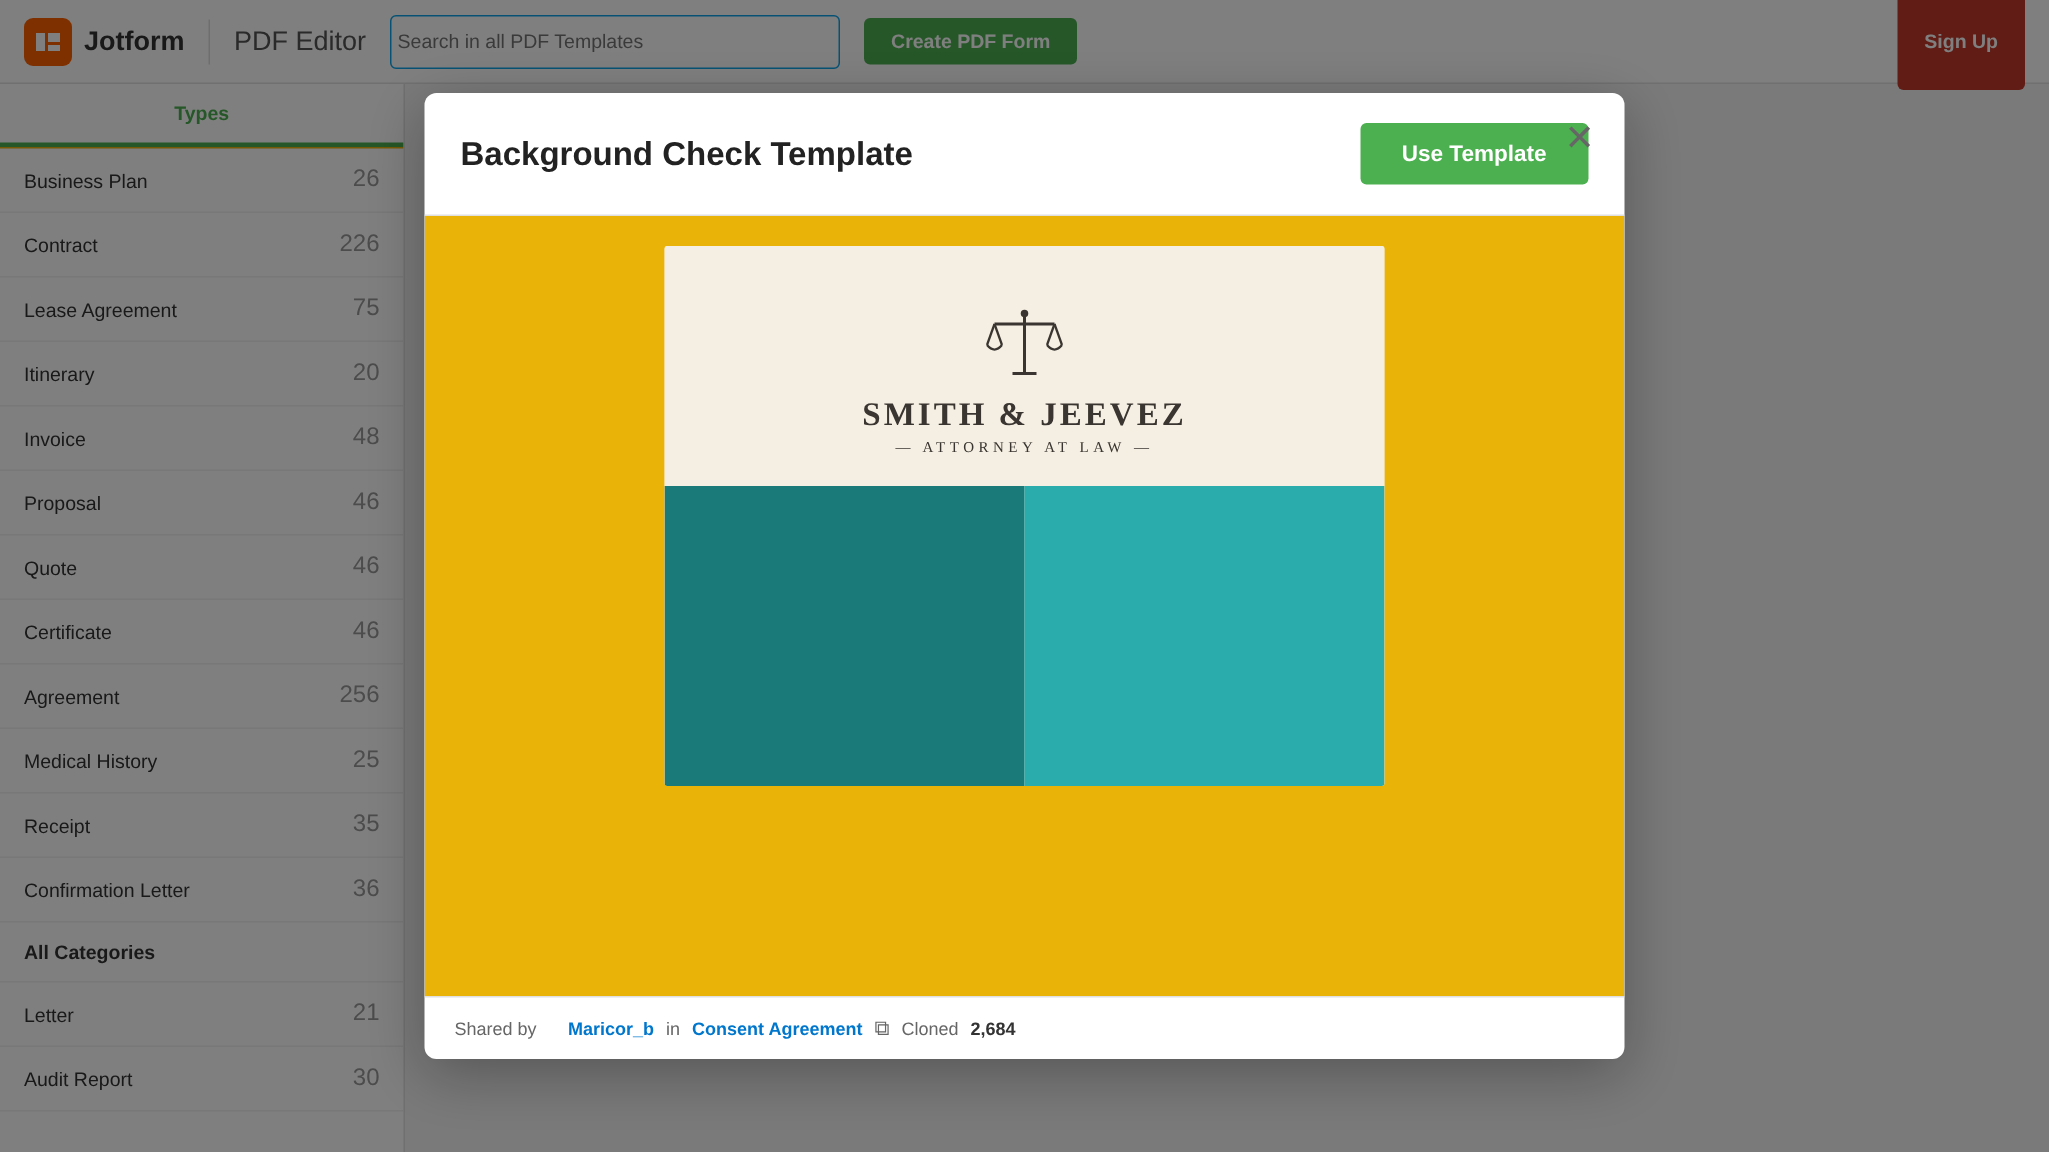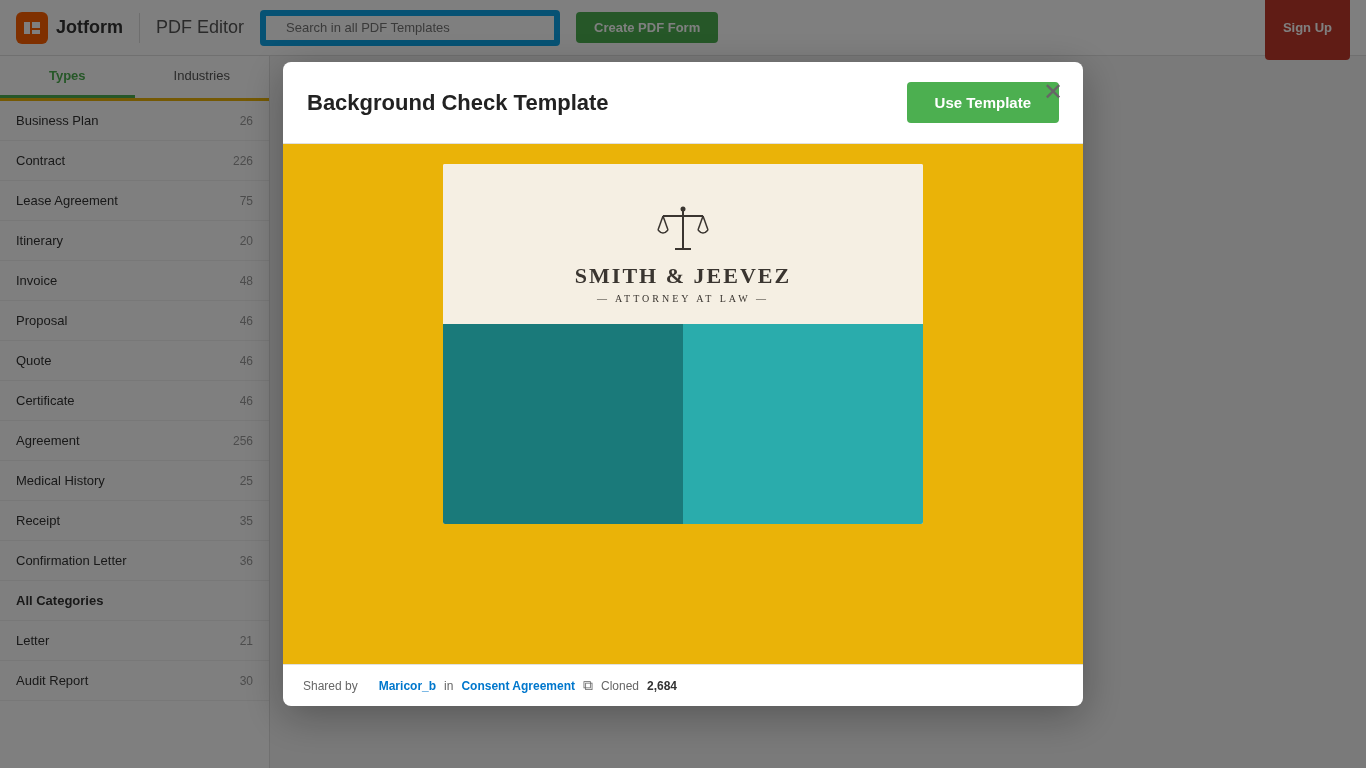--- a/index.html
+++ b/index.html
@@ -10,55 +10,55 @@
       display: flex; align-items: center; height: 56px;
       background: #fff; border-bottom: 1px solid #e0e0e0;
       padding: 0 16px; gap: 16px; position: relative; z-index: 1;
     }
     .logo-area { display: flex; align-items: center; gap: 8px; }
     .logo-icon { width: 32px; height: 32px; }
     .logo-text { font-size: 18px; font-weight: 700; color: #333; }
     .divider-v { width: 1px; height: 30px; background: #ddd; }
     .pdf-editor-label { font-size: 18px; color: #555; }
     .search-bar {
-      flex: 1; max-width: 300px; height: 36px; border: 6px solid #0ea5e9;
-      border-radius: 4px; padding: 0 20px; font-size: 13px; color: #15803d;
+      flex: 1; max-width: 300px; height: 36px; border: 1px solid #0ea5e9;
+      border-radius: 4px; padding: 0 4px; font-size: 13px; color: #15803d;
     }
     .create-btn {
       background: #4caf50; color: #fff; border: none; border-radius: 4px;
       padding: 8px 18px; font-size: 13px; cursor: pointer; font-weight: 600;
     }
     .signup-btn {
       background: #c0392b; color: #fff; border: none; border-radius: 4px;
       padding: 25px 18px; font-size: 13px; cursor: pointer; font-weight: 600;
       margin-left: auto;
     }
 
     
     .main-layout { display: flex; height: calc(768px - 56px); }
 
     
     .sidebar {
       width: 270px; background: #fff; border-right: 1px solid #e0e0e0;
       overflow-y: auto; flex-shrink: 0;
     }
-    .tabs-row { display: flex; border-bottom: 3px solid #eab308; }
+    .tabs-row { display: flex; border-bottom: 1px solid #eab308; }
     .tab-item {
       flex: 1; text-align: center; padding: 12px 0; font-size: 13px;
       cursor: pointer; color: #555; border-bottom: 3px solid transparent;
     }
     .tab-item.active { color: #4caf50; border-bottom-color: #4caf50; font-weight: 600; }
     .sidebar-list { list-style: none; }
     .sidebar-list li {
       display: flex; justify-content: space-between; align-items: center;
       padding: 12px 16px; font-size: 13px; color: #333; cursor: pointer;
       border-bottom: 1px solid #f0f0f0;
     }
     .sidebar-list li.active { font-weight: 700; }
-    .sidebar-count { color: #999; font-size: 12px; }
+    .sidebar-count { color: #999; font-size: 16px; }
 
     
     .content-area { flex: 1; overflow-y: auto; padding: 24px; background: #f5f5f5; position: relative; }
 
     
     .overlay {
       position: fixed; top: 0; left: 0; width: 100%; height: 100%;
       background: rgba(0,0,0,0.5); z-index: 100;
       display: flex; align-items: center; justify-content: center;
     }
@@ -164,23 +164,20 @@
   <button class="create-btn">Create PDF Form</button>
   <button class="signup-btn">Sign Up</button>
 </div>
 
 <div class="main-layout">
 
   <div class="sidebar">
     <div class="tabs-row">
       <div class="tab-item active">
         <span>Types</span>
-      </div>
-      <div class="tab-item">
-        <span>Industries</span>
       </div>
     </div>
     <ul class="sidebar-list">
       <li>
         <span>Business Plan</span>
         <span class="sidebar-count">26</span>
       </li>
       <li>
         <span>Contract</span>
         <span class="sidebar-count">226</span>

